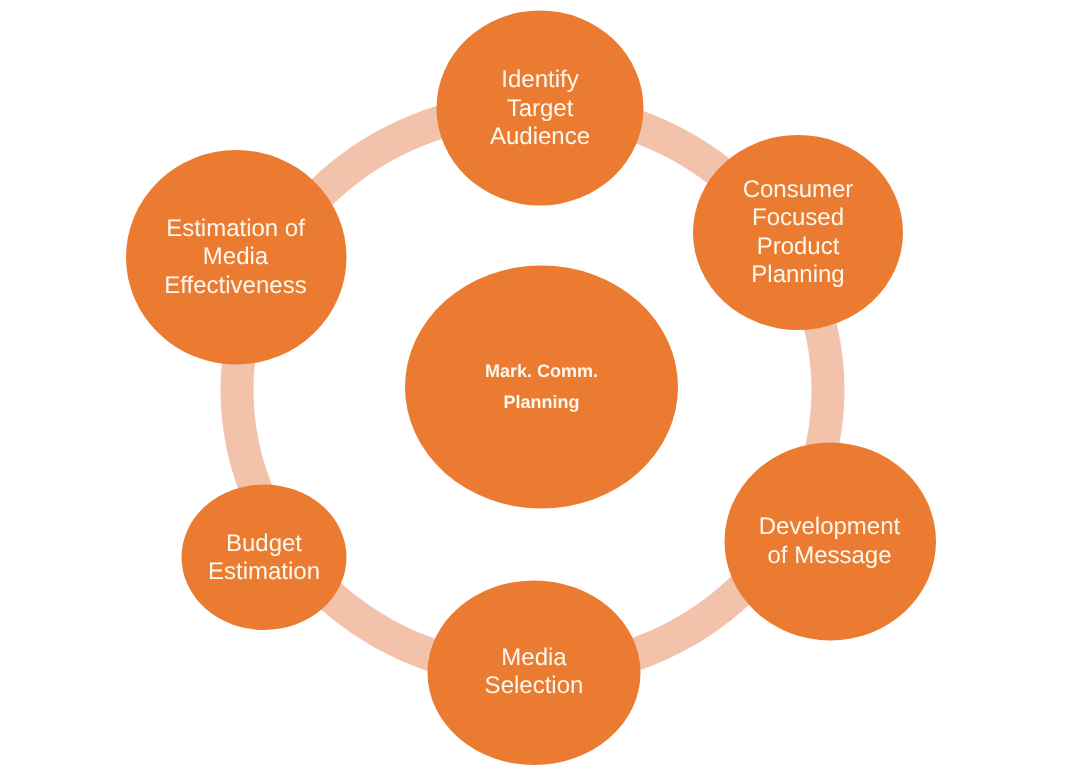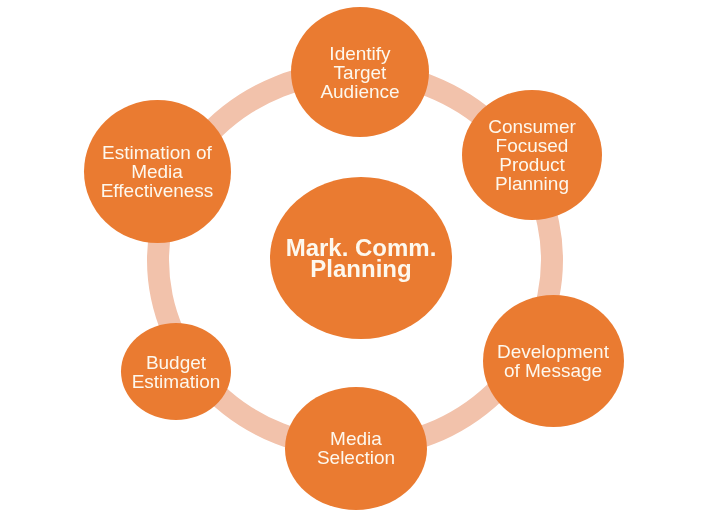--- a/index.html
+++ b/index.html
@@ -33,28 +33,28 @@
     background: var(--node-fill, #ea7b31);
     display: flex;
     align-items: center;
     justify-content: center;
     z-index: 2;
   }
   .node .label {
     white-space: pre-line;
     text-align: center;
     color: var(--node-text, #fdf8ee);
-    font-size: 19px;
+    font-size: 16px;
     line-height: 19px;
     font-family: "Liberation Sans", sans-serif;
     padding: 0 6px;
   }
   .node.center .label {
     font-weight: 700;
-    font-size: 24px;
+    font-size: 12px;
     line-height: 21px;
   }
 </style>
 </head>
 <body>
 
 <div id="canvas">
   <div id="ring" style="left: 147px; top: 61px; width: 416px; height: 398px; border-width: 22px;"></div>
   <div class="node center" style="left: 270px; top: 177px; width: 182px; height: 162px;">
     <span class="label">Mark. Comm.

